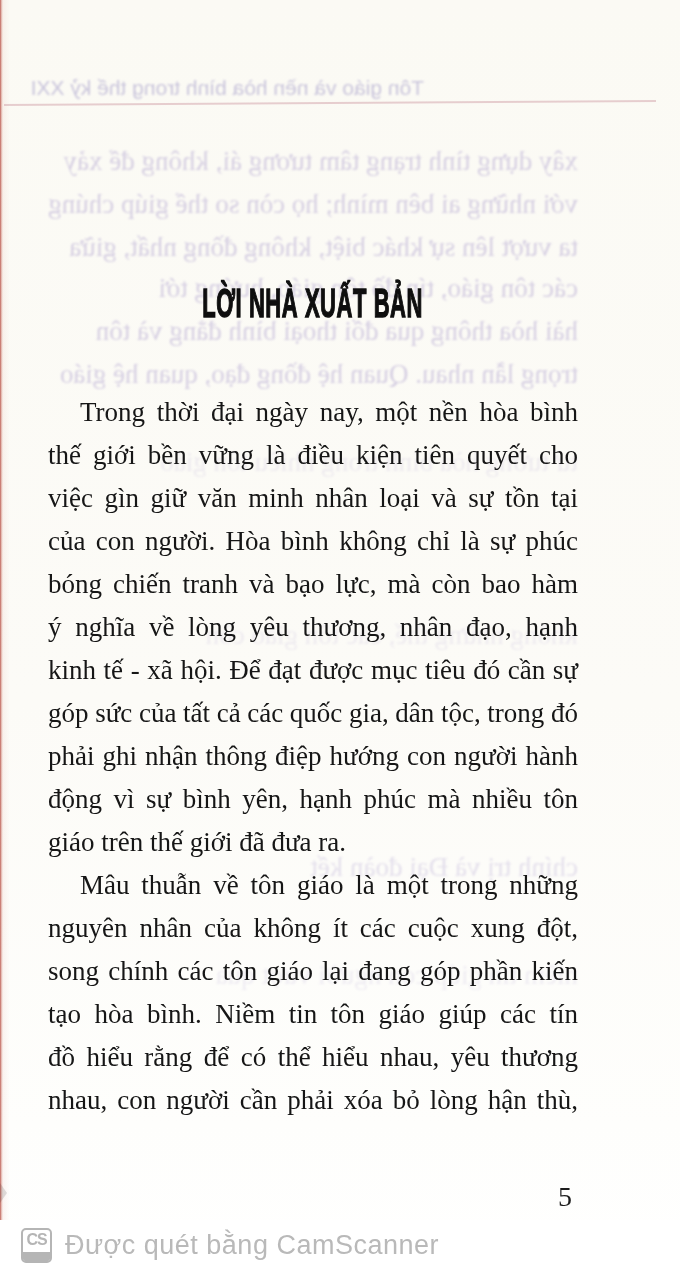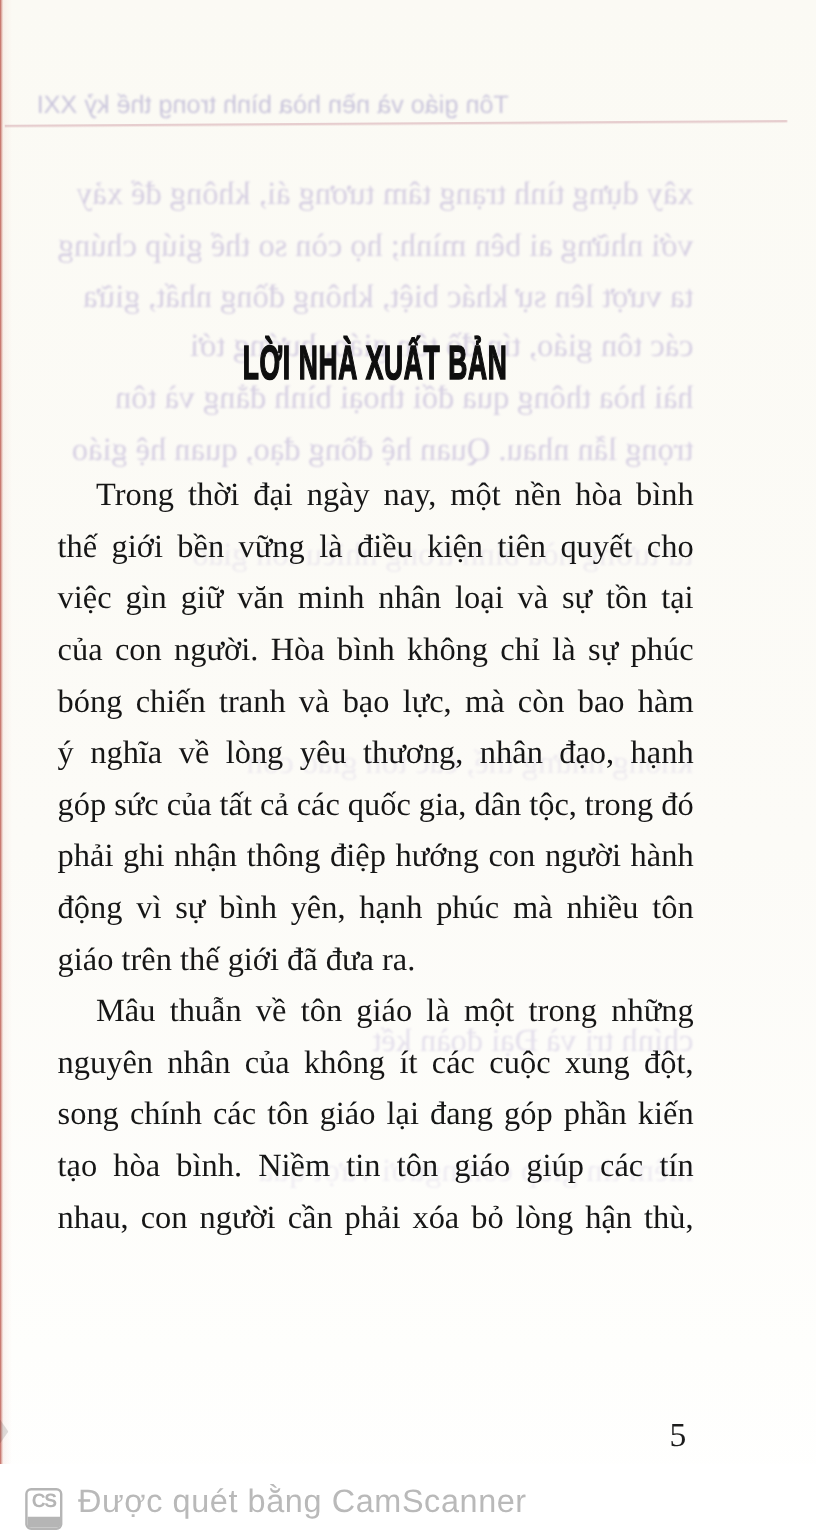--- a/index.html
+++ b/index.html
@@ -36,21 +36,21 @@
   .bodytext{position:absolute;left:48px;top:391px;width:530px;color:#161616;}
   .bl{height:43px;line-height:43px;font-size:27px;overflow:visible;}
   .bl>span{display:inline-block;white-space:nowrap;}
   .bl.ind{padding-left:32px;}
   .pagenum{position:absolute;left:558px;top:1181px;font-size:28px;color:#1c1c1c;}
 
   
   .wm-strip{position:absolute;left:0;right:0;top:1220px;bottom:0;background:#ffffff;}
   .wm{position:absolute;left:21px;top:1228px;display:flex;align-items:center;gap:13px;}
   .cs-logo{position:relative;width:31px;height:35px;border:2.5px solid #b5b5b5;border-radius:5px;
-    background:#ffffff;box-sizing:border-box;margin-top:12px;}
+    background:#ffffff;box-sizing:border-box;}
   .cs-logo .cs-txt{position:absolute;left:0;right:0;top:1px;text-align:center;
     font-family:"Liberation Sans",sans-serif;font-weight:bold;font-size:16px;color:#b5b5b5;letter-spacing:-1px;}
   .cs-logo .cs-bar{position:absolute;left:0;right:0;bottom:0;height:9px;background:#b5b5b5;
     border-radius:0 0 2px 2px;}
   .wm-label{font-family:"Liberation Sans",sans-serif;font-size:27px;color:#b9b9b9;letter-spacing:.5px;}
 </style>
 </head>
 <body>
 
 <div class="screen">
@@ -79,28 +79,30 @@
     <span class="condense">LỜI NHÀ XUẤT BẢN</span>
   </div>
 
   <div class="bodytext">
     <div class="bl ind"><span style="word-spacing: 4.84375px;">Trong thời đại ngày nay, một nền hòa bình</span></div>
     <div class="bl"><span style="word-spacing: 5.27257px;">thế giới bền vững là điều kiện tiên quyết cho</span></div>
     <div class="bl"><span style="word-spacing: 4.78125px;">việc gìn giữ văn minh nhân loại và sự tồn tại</span></div>
     <div class="bl"><span style="word-spacing: 3.56076px;">của con người. Hòa bình không chỉ là sự phúc</span></div>
     <div class="bl"><span style="word-spacing: 4.27951px; text-align: right;">bóng chiến tranh và bạo lực, mà còn bao hàm</span></div>
     <div class="bl"><span style="word-spacing: 6.95898px;">ý nghĩa về lòng yêu thương, nhân đạo, hạnh</span></div>
+    <div class="bl"><span style="word-spacing: 0.860677px;">kinh tế - xã hội. Để đạt được mục tiêu đó cần sự</span></div>
     <div class="bl"><span style="word-spacing: -0.107955px;">góp sức của tất cả các quốc gia, dân tộc, trong đó</span></div>
     <div class="bl"><span style="word-spacing: 1.28125px;">phải ghi nhận thông điệp hướng con người hành</span></div>
     <div class="bl"><span style="word-spacing: 4.7691px;">động vì sự bình yên, hạnh phúc mà nhiều tôn</span></div>
     <div class="bl noj"><span>giáo trên thế giới đã đưa ra.</span></div>
     <div class="bl ind"><span style="word-spacing: 5.11719px;">Mâu thuẫn về tôn giáo là một trong những</span></div>
     <div class="bl"><span style="word-spacing: 5.23633px;">nguyên nhân của không ít các cuộc xung đột,</span></div>
     <div class="bl"><span style="word-spacing: 2.48611px;">song chính các tôn giáo lại đang góp phần kiến</span></div>
     <div class="bl"><span style="word-spacing: 6.73264px;">tạo hòa bình. Niềm tin tôn giáo giúp các tín</span></div>
+    <div class="bl"><span style="word-spacing: 4.69097px;">đồ hiểu rằng để có thể hiểu nhau, yêu thương</span></div>
     <div class="bl"><span style="word-spacing: 3.27083px;">nhau, con người cần phải xóa bỏ lòng hận thù,</span></div>
   </div>
 
   <div class="pagenum">5</div>
 
   <div class="wm-strip"></div>
   <div class="wm">
     <div class="cs-logo">
       <div class="cs-txt">CS</div>
       <div class="cs-bar"></div>

